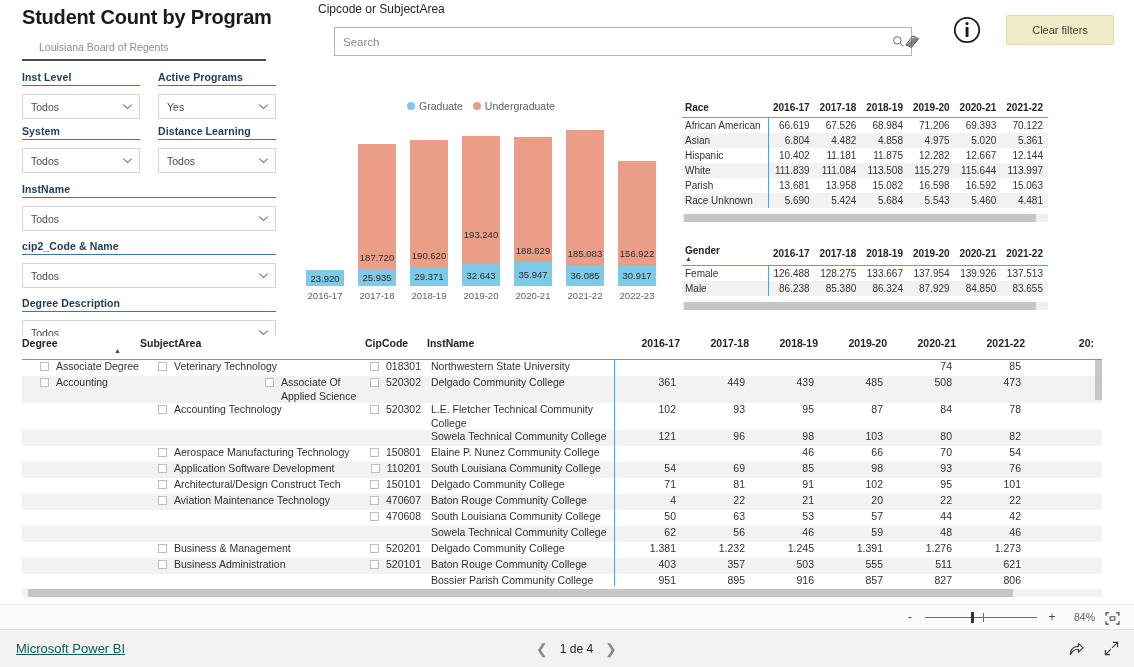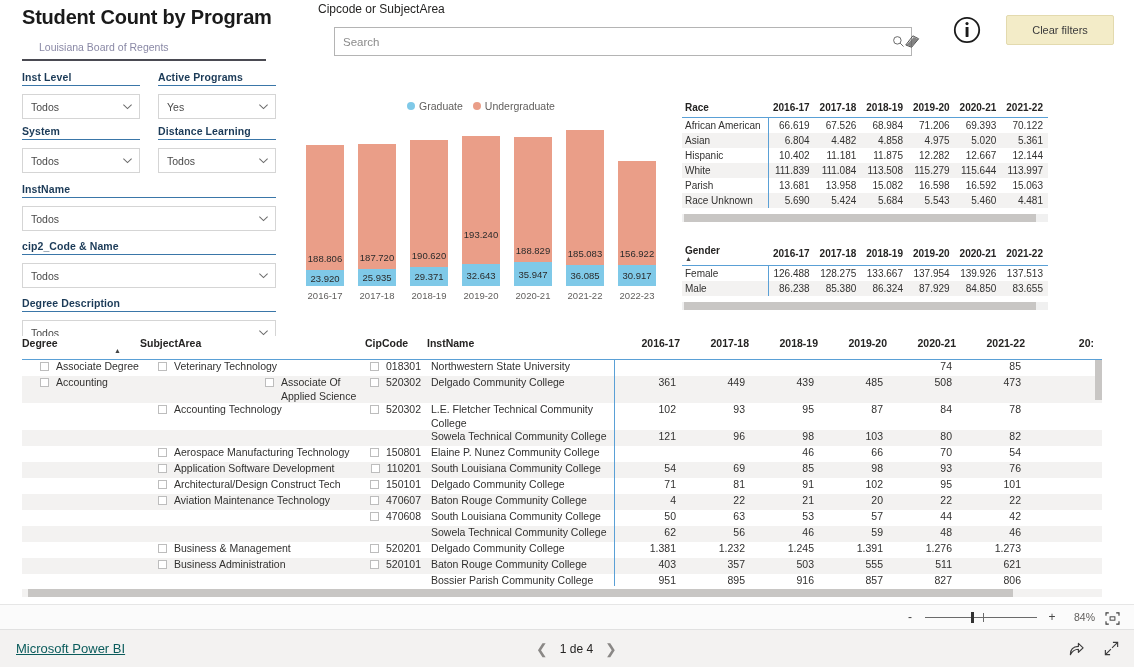--- a/index.html
+++ b/index.html
@@ -263,23 +263,20 @@
             <span class="legend-dot" style="background:#7FC9E8"></span>
             <span>Graduate</span>
           </span>
           <span class="legend-item">
             <span class="legend-dot" style="background:#EA9E88"></span>
             <span>Undergraduate</span>
           </span>
         </div>
       <div class="plot" id="chart-plot">
           <div class="bar-col">
-            <div class="seg ug-seg" style="height:125.37862521747985px;background:#EA9E88">
-              <span class="seg-label" style="bottom:6px;">188.806</span>
-            </div>
             <div class="seg" style="height:15.88432949801446px;background:#7FC9E8">
               <span>23.920</span>
             </div>
           </div>
           <div class="bar-col">
             <div class="seg ug-seg" style="height:124.65745540833086px;background:#EA9E88">
               <span class="seg-label" style="bottom:6px;">187.720</span>
             </div>
             <div class="seg" style="height:17.222411602466764px;background:#7FC9E8">
               <span>25.935</span>

